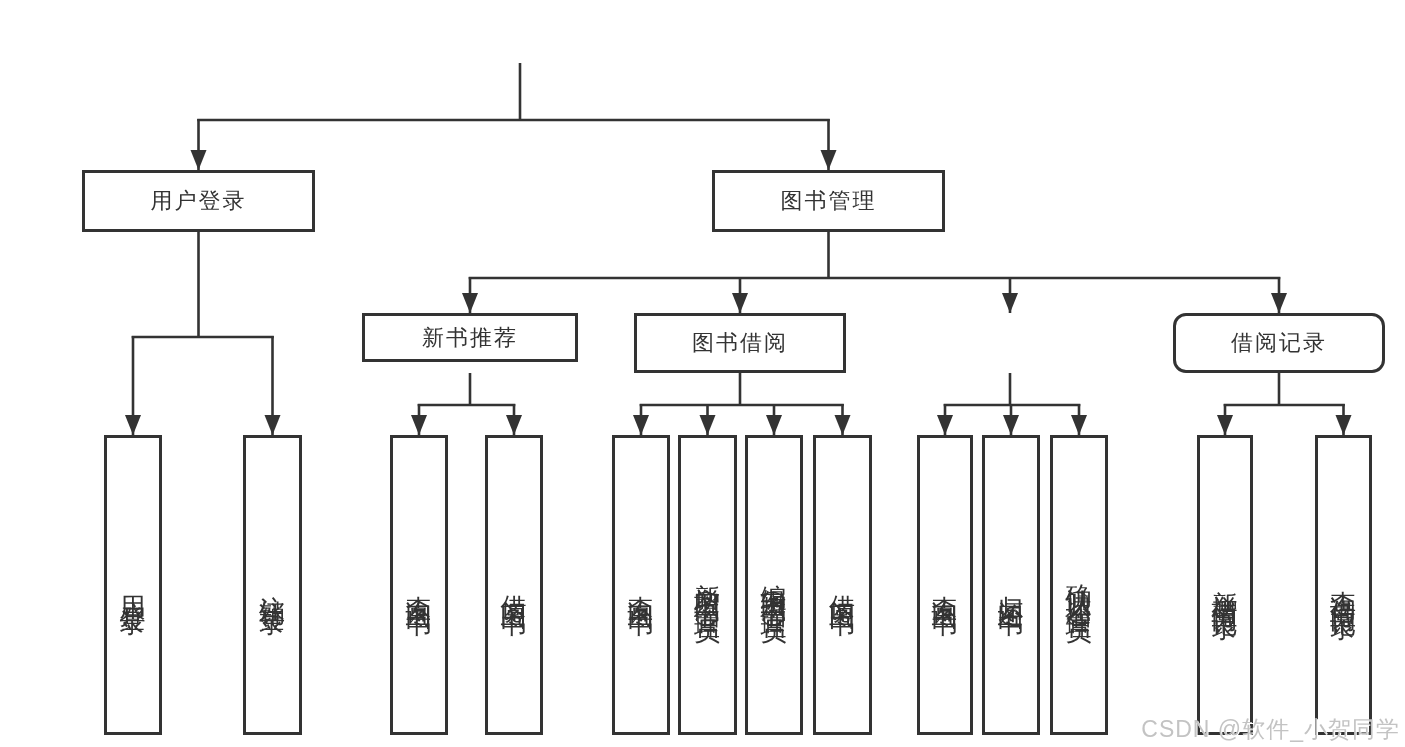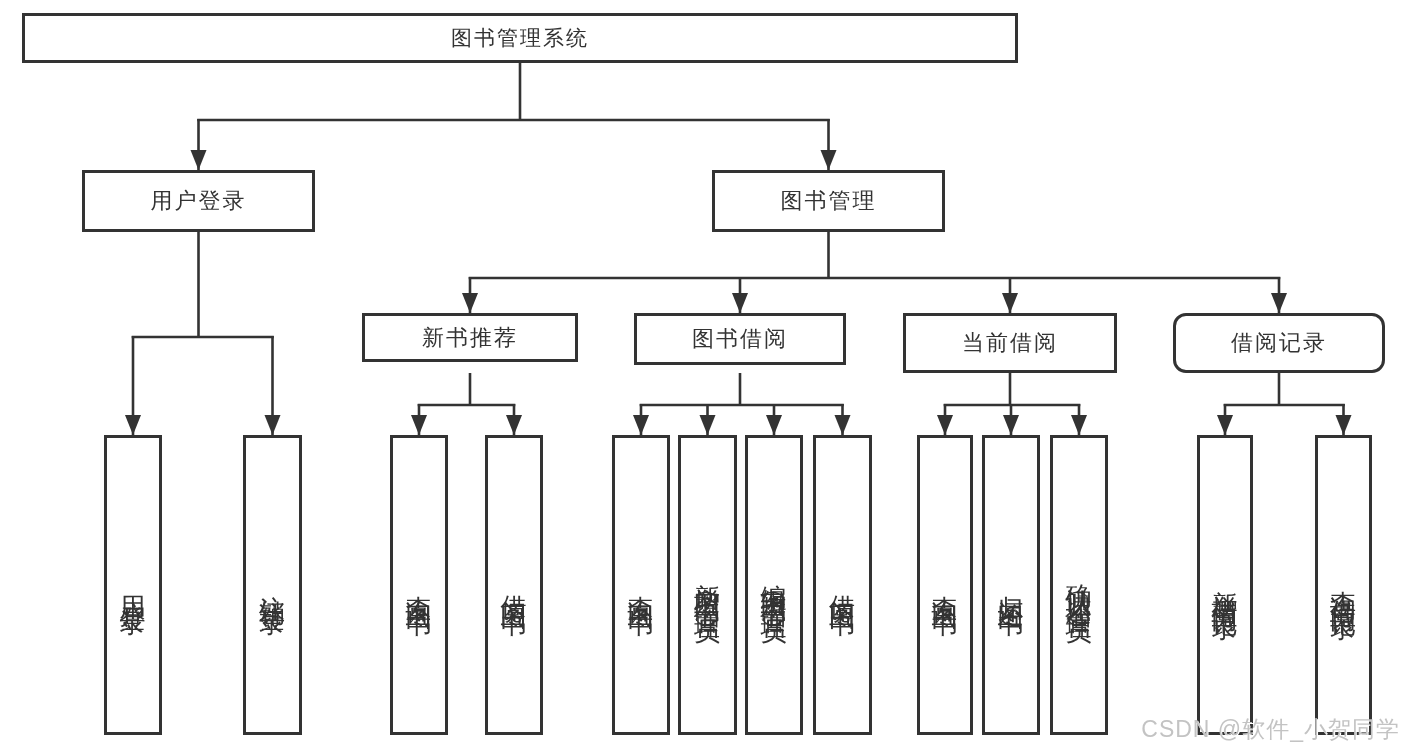--- a/index.html
+++ b/index.html
@@ -113,39 +113,33 @@
       <path d="M1011,404 V435" marker-end="url(#arr)"></path>
       <path d="M1079,404 V435" marker-end="url(#arr)"></path>
 
       <path d="M1279,373 V405"></path>
       <path d="M1223.7,405 H1344.8"></path>
       <path d="M1225,404 V435" marker-end="url(#arr)"></path>
       <path d="M1343.5,404 V435" marker-end="url(#arr)"></path>
     </g>
   </svg>
 
-  <div class="node h root" style="left:22px; top:13px; width:996px; height:50px;">
-    <span class="lbl">图书管理系统</span>
-  </div>
 
   <div class="node h" style="left:82px; top:170px; width:233px; height:62px;">
     <span class="lbl">用户登录</span>
   </div>
   <div class="node h" style="left:712px; top:170px; width:233px; height:62px;justify-content:center;">
     <span class="lbl">图书管理</span>
   </div>
 
   <div class="node h" style="left:362px; top:313px; width:216px; height:49px;">
     <span class="lbl">新书推荐</span>
   </div>
-  <div class="node h" style="left:634px; top:313px; width:212px; height:52px;">
+  <div class="node h" style="left:634px; top:313px; width:212px; height:60px;">
     <span class="lbl">图书借阅</span>
-  </div>
-  <div class="node h" style="left:903px; top:313px; width:214px; height:60px;">
-    <span class="lbl">当前借阅</span>
   </div>
   <div class="node h" style="left:1173px; top:313px; width:212px; height:60px;border-radius:13px;">
     <span class="lbl">借阅记录</span>
   </div>
 
   <div class="node v" style="left:104px; top:435px; width:58px; height:300px;">
     <span class="lbl">用户登录</span>
   </div>
   <div class="node v" style="left:243px; top:435px; width:59px; height:300px;">
     <span class="lbl">注销登录</span>

